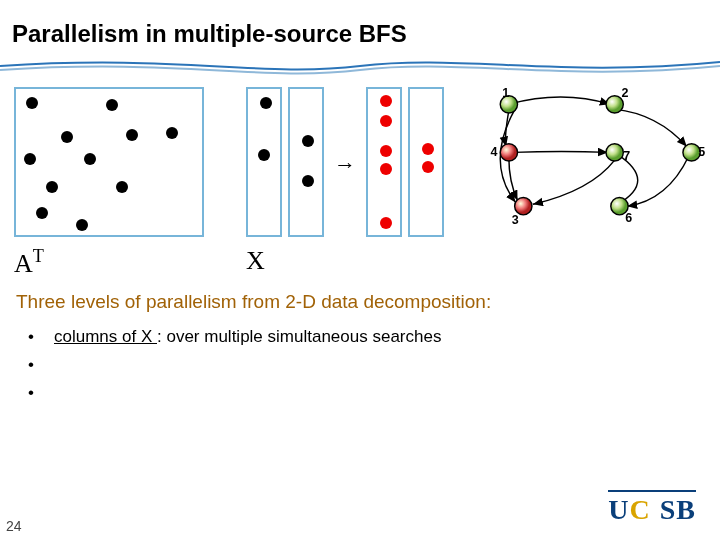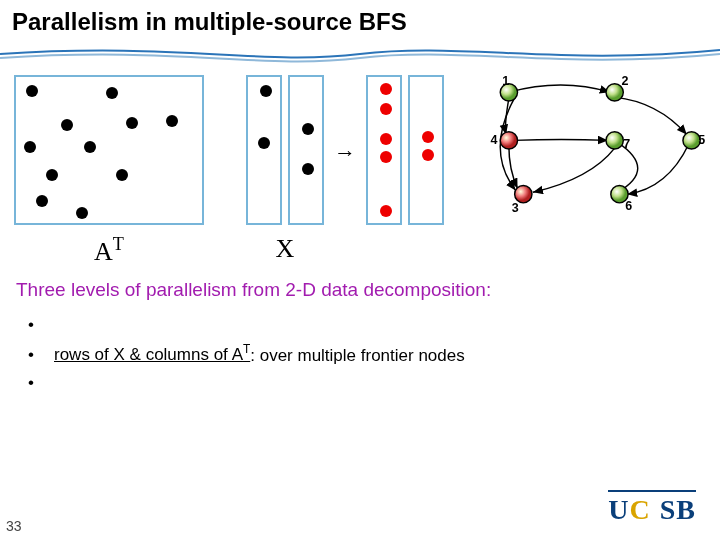--- a/index.html
+++ b/index.html
@@ -5,21 +5,21 @@
   * { margin: 0; padding: 0; box-sizing: border-box; }
   body {
     width: 720px;
     height: 540px;
     font-family: Arial, sans-serif;
     background: #fff;
     position: relative;
     overflow: hidden;
   }
   .header {
-    padding: 8px 12px 4px;
+    padding: 20px 12px 4px;
     font-size: 24px;
     font-weight: bold;
     color: #000;
   }
   .wave {
     height: 24px;
     width: 100%;
     position: relative;
   }
   .wave svg { width: 100%; height: 24px; }
@@ -61,30 +61,30 @@
     stroke: #000; stroke-width: 1.5;
   }
   .gnlabel { font-size: 13px; font-weight: bold; }
   .labels-row {
     display: flex;
     padding: 4px 14px 4px 14px;
     gap: 6px;
     font-family: "Times New Roman", serif;
     font-size: 26px;
   }
-  .lab { text-align: center; }
+  .lab { }
   .labA { width: 190px; }
   .gapArrow { width: 30px; }
   .labX { width: 78px; }
   .labATX { width: 78px; }
   sup { font-size: 0.7em; }
   .body-text {
     padding: 8px 16px 0 16px;
     font-size: 19px;
-    color: #a21caf;
+    color: #a16207;
   }
   .bullets {
     padding: 6px 16px 0 28px;
     font-size: 17px;
   }
   .bullets .row {
     display: flex;
     align-items: baseline;
     margin: 8px 0;
     gap: 16px;
@@ -225,28 +225,28 @@
   <div class="lab gapArrow"></div>
   <div class="lab labX">X</div>
   <div class="lab gapArrow"></div>
 </div>
 
 <div class="body-text">Three levels of parallelism from 2-D data decomposition:</div>
 
 <div class="bullets">
   <div class="row">
     <span class="bul">•</span>
+    <span><u>columns of X </u><span>:   over multiple simultaneous searches</span></span>
   </div>
   <div class="row">
     <span class="bul">•</span>
-    <span><u><span>rows of X &amp; columns of A</span><sup>T</sup></u><span>:    over multiple frontier nodes</span></span>
   </div>
   <div class="row">
     <span class="bul">•</span>
   </div>
 </div>
 
-<div class="slide-num">33</div>
+<div class="slide-num">24</div>
 
 <div class="logo">
   <div class="line"></div>
   <span class="u">U</span><span class="c">C</span><span class="u" style="letter-spacing:2px"> </span><span class="u">S</span><span class="u">B</span>
 </div>
 
 </body></html>

